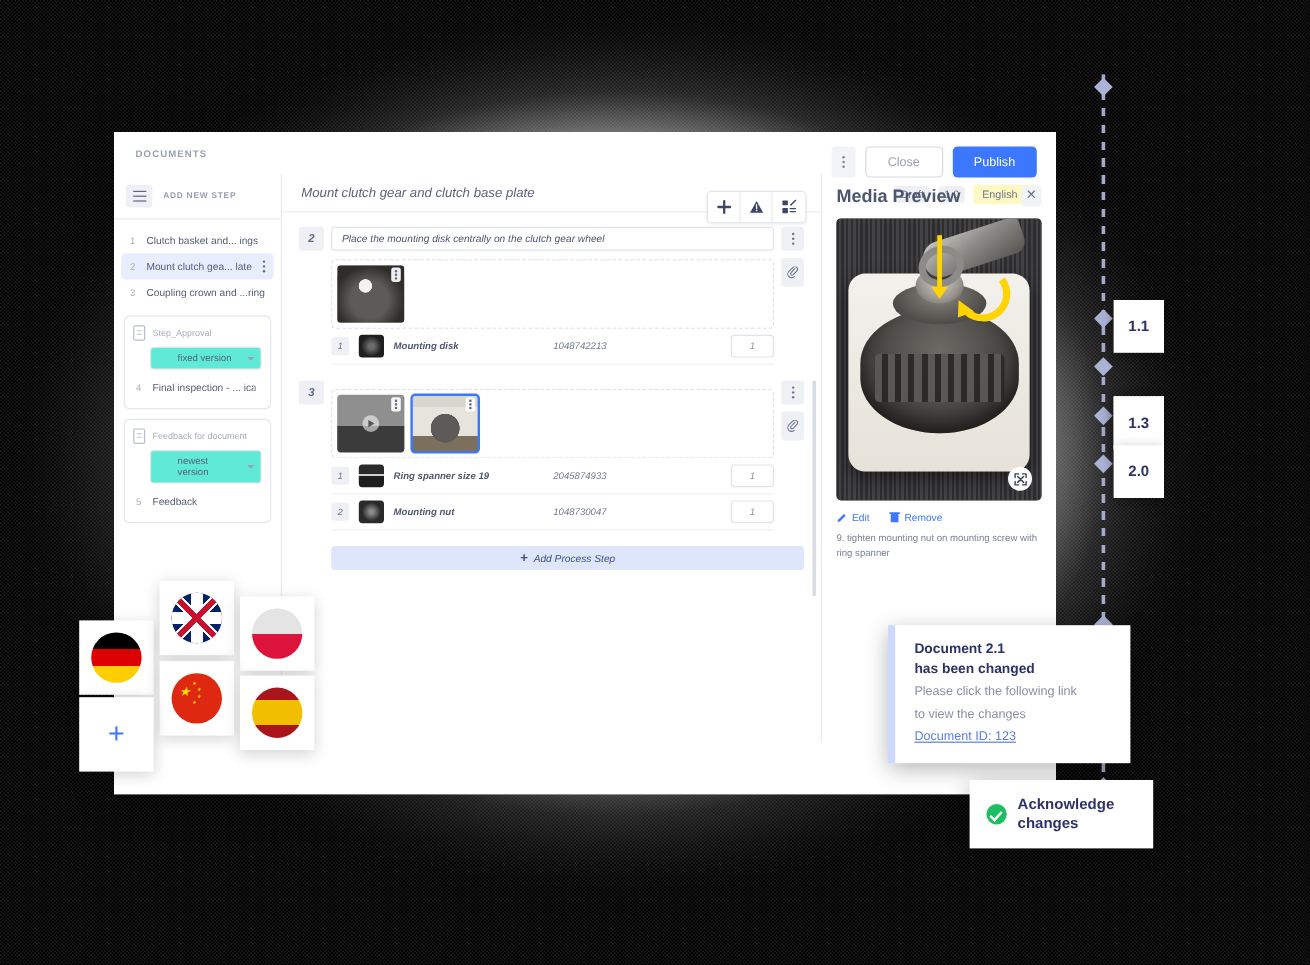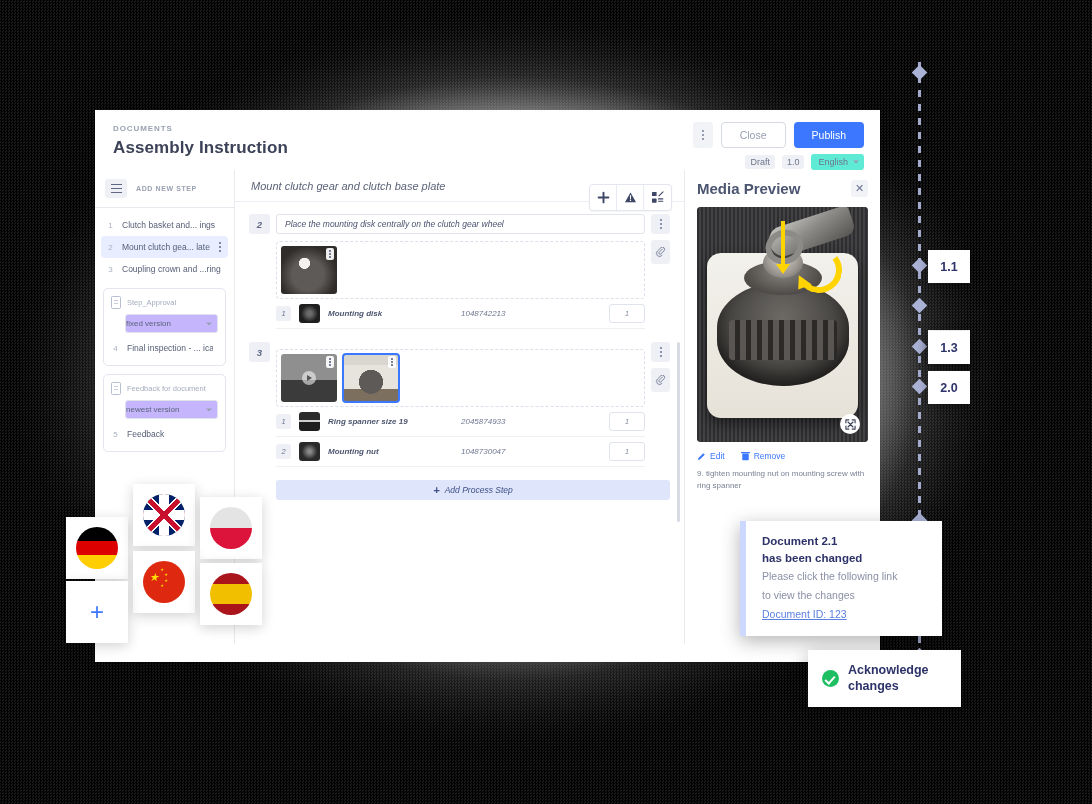--- a/index.html
+++ b/index.html
@@ -54,21 +54,21 @@
     font-size:10.5px;padding:6px 18px;cursor:pointer;font-family:inherit;
   }
   .btn-primary{
     border:none;border-radius:4px;background:#3b78ff;color:#fff;
     font-size:10.5px;padding:7px 18px;cursor:pointer;font-family:inherit;
   }
   .header-meta{ position:absolute; right:16px; top:44px; display:flex;align-items:center;gap:7px;font-size:9px;color:#8a91a3;}
   .chip{ background:#eef0f5;border-radius:3px;padding:2px 5px;color:#6e7governing;}
   .chip{ color:#6e768c;}
   .lang-select{
-    background:#5eead4;border-radius:3px;padding:3px 16px 3px 7px;color:#6e768c;position:relative;
+    background:#fef9c3;border-radius:3px;padding:3px 16px 3px 7px;color:#6e768c;position:relative;
     cursor:pointer;
   }
   .lang-select .caret{
     position:absolute;right:5px;top:50%;transform:translateY(-50%);
     width:0;height:0;border-left:3px solid transparent;border-right:3px solid transparent;border-top:3.5px solid #99a0b2;
   }
   .tabs{
     display:flex; gap:28px; justify-content:center; margin-top:-4px;
     border-bottom:1px solid #e8eaf0; padding-left:40px;
   }
@@ -96,22 +96,22 @@
   .step-item .mini-kebab i{ width:2px;height:2px;border-radius:50%;background:#5f6782;display:block;}
   .group-card{
     border:1px solid #e3e6ee;border-radius:5px;margin:8px 2px;padding:7px 7px 6px;position:relative;
     background:#fff;
   }
   .group-head{ display:flex;align-items:center;gap:6px;}
   .doc-icon{ width:10px;height:13px;border:1px solid #b8bfd0;border-radius:1.5px;position:relative;flex:none;}
   .doc-icon:before{content:"";position:absolute;left:2px;right:2px;top:3px;height:1px;background:#c7cdda;box-shadow:0 3px 0 #c7cdda;}
   .group-title{ font-size:7.5px;color:#a6adbe;flex:1;}
   .select-box{
-    margin:5px 0 0 14px;border:1px solid #dfe3ec;border-radius:3px;background:#c4b5fd;
-    font-size:8px;color:#5b6378;padding:4px 16px 4px 0;position:relative;cursor:pointer;
+    margin:5px 0 0 14px;border:1px solid #dfe3ec;border-radius:3px;background:#5eead4;
+    font-size:8px;color:#5b6378;padding:4px 16px 4px 22px;position:relative;cursor:pointer;
   }
   .select-box .caret{
     position:absolute;right:5px;top:50%;transform:translateY(-50%);
     width:0;height:0;border-left:3px solid transparent;border-right:3px solid transparent;border-top:3.5px solid #99a0b2;
   }
   .group-card .step-item{ margin-top:4px; padding-left:0;}
 
   
   .main{ flex:1; position:relative; display:flex; flex-direction:column;font-style:italic;}
   .main-title-row{ padding:10px 16px 9px; border-bottom:1px solid #eceef4; position:relative;}
@@ -276,21 +276,21 @@
   .float{ position:absolute; background:#fff; box-shadow:0 5px 18px rgba(0,0,0,.3); }
 
   #top-toolbar{ left:681px; top:56px; display:flex; gap:4px; z-index:30;}
   #top-toolbar .tb{
     background:#fff;padding:10px 16px;font-size:12px;font-weight:700;color:#2d3268;cursor:pointer;
     box-shadow:0 4px 14px rgba(0,0,0,.35);
   }
   #top-toolbar .tb.accent{ background:#3b78ff;color:#fff;}
 
   .ver-badge{
-    position:absolute;width:42px;height:33px;background:#fff;display:flex;align-items:center;
+    position:absolute;width:42px;height:44px;background:#fff;display:flex;align-items:center;
     justify-content:center;font-size:12.5px;font-weight:700;color:#2d3268;
     box-shadow:0 3px 10px rgba(0,0,0,.35);z-index:30;cursor:pointer;
   }
   .dash-line{
     position:absolute;left:918px;top:62px;width:3px;height:600px;z-index:20;
     background:repeating-linear-gradient(180deg, rgba(170,178,214,.95) 0 7px, rgba(170,178,214,0) 7px 14px);
   }
   .node{
     position:absolute;width:11px;height:11px;background:#aab2d6;transform:rotate(45deg);z-index:25;left:914px;
   }
@@ -355,21 +355,20 @@
 
 <div id="backdrop">
   <div class="noise"></div>
 </div>
 <div id="whitefield"></div>
 
 <div id="app-window">
 
   <div class="app-header">
     <div class="breadcrumb">DOCUMENTS</div>
-    <div class="doc-title">Assembly Instruction</div>
 
     <div class="header-actions">
       <div class="kebab-btn">
         <span class="dots">
             <i></i>
             <i></i>
             <i></i>
           </span>
       </div>
       <button class="btn-outline">Close</button>

